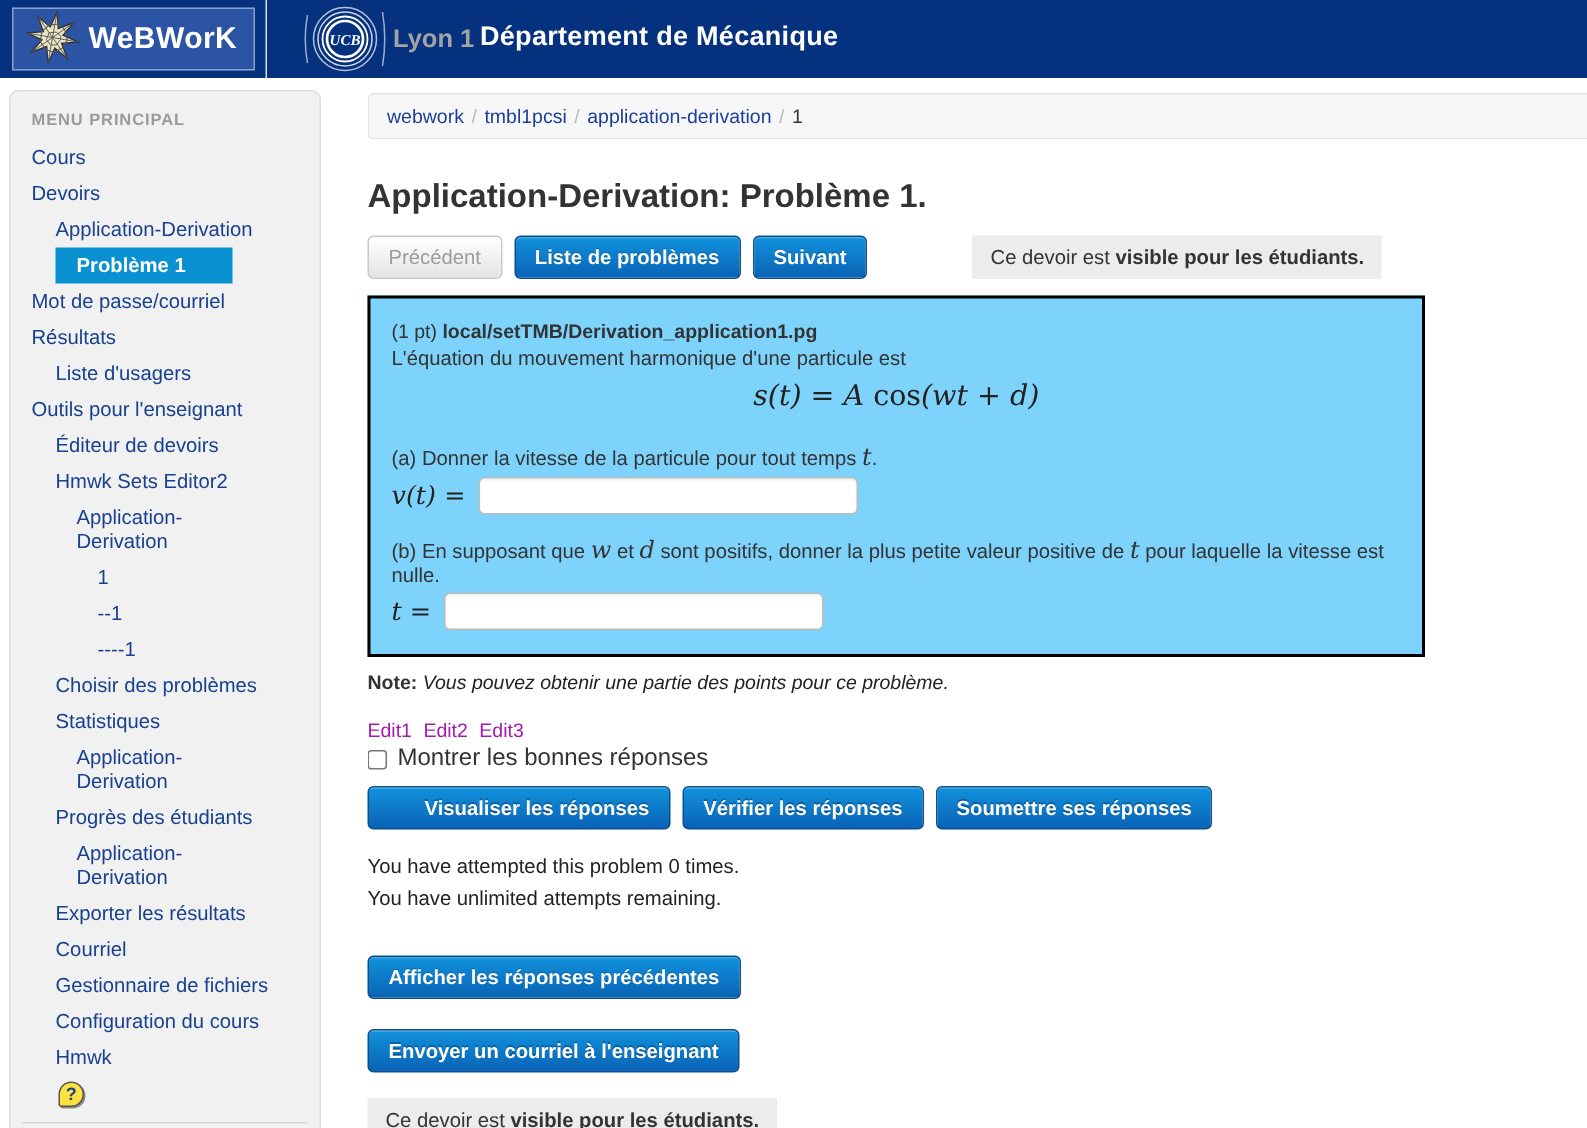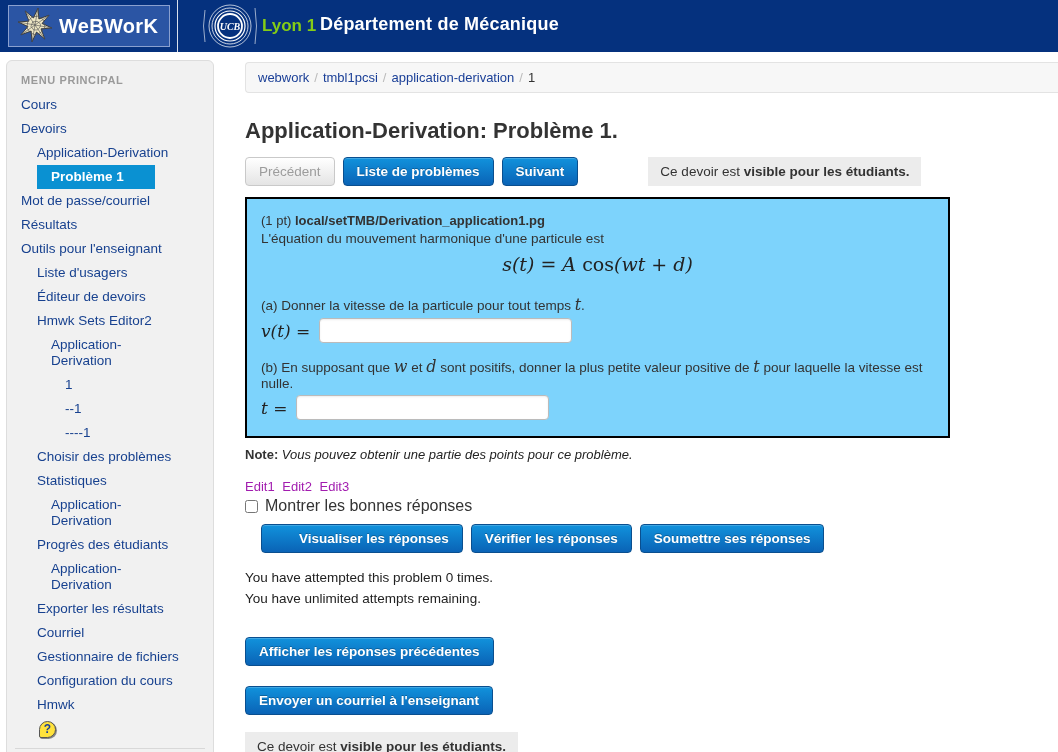--- a/index.html
+++ b/index.html
@@ -7,21 +7,21 @@
               font-family: "Liberation Sans", sans-serif; font-size: 13px; color: #333; }
 
   
   .header { position: absolute; left: 0; top: 0; width: 1058px; height: 52px; background: #05317e; }
   .logo-box { position: absolute; left: 8px; top: 5px; width: 162px; height: 42px;
               background: #2b55a4; border: 1px solid #8aa0cf; display: flex; align-items: center;
               padding: 0 8px; cursor: pointer; }
   .logo-text { color: #fff; font-weight: bold; font-size: 20px; margin-left: 6px; letter-spacing: .3px; }
   .header-divider { position: absolute; left: 177px; top: 0; width: 1px; height: 52px; background: rgba(255,255,255,.85); }
   .uni-logo { position: absolute; left: 201px; top: 0; }
-  .uni-name { position: absolute; left: 262px; top: 16px; color: #84cc16; font-weight: bold; font-size: 17px; }
+  .uni-name { position: absolute; left: 262px; top: 16px; color: #a3a3a3; font-weight: bold; font-size: 17px; }
   .dept-name { position: absolute; left: 320px; top: 14px; color: #fff; font-weight: bold; font-size: 18px; letter-spacing: .2px; text-align: center; }
 
   
   .sidebar { position: absolute; left: 6px; top: 60px; width: 208px; height: 700px;
              background: #f1f1f1; border: 1px solid #ddd; border-radius: 6px; }
   .menu-title { color: #9a9a9a; font-weight: bold; font-size: 11px; letter-spacing: .6px;
                 padding: 13px 0 7px 14px; }
   .sb-i { display: block; color: #17418f; text-decoration: none; padding: 4px 6px 4px 14px;
           line-height: 16px; white-space: pre-line; cursor: pointer; font-size: 13.5px; }
   .sb-ind1 { padding-left: 30px; }
@@ -71,21 +71,21 @@
   .ans-input { width: 253px; height: 25px; border: 1px solid #bbb; border-radius: 4px;
                box-shadow: inset 0 1px 2px rgba(0,0,0,.08); padding: 0 6px; font-size: 14px; }
 
   .note-line { margin-top: 9px; }
   .note-line i { color: #222; }
   .edit-links { margin-top: 17px; }
   .edit-link { color: #a21caf; text-decoration: none; margin-right: 4px; cursor: pointer; }
   .check-row { margin-top: 3px; font-size: 16px; color: #333; display: flex; align-items: center; }
   .check-row input { width: 13px; height: 13px; margin-right: 7px; }
   .btn-row { margin-top: 9px; display: flex; }
-  .btn-row .btn-primary:first-child { margin-left: 16px; padding-left: 37px; }
+  .btn-row .btn-primary:first-child { margin-left: 0; padding-left: 37px; }
   .attempts { margin-top: 15px; font-size: 13.5px; line-height: 1.55; color: #222; }
   .block-btn { display: inline-block; margin-left: 0; }
   .past-btn-wrap { margin-top: 27px; }
   .email-btn-wrap { margin-top: 20px; }
   .bottom-notice-wrap { margin-top: 17px; }
   .bottom-notice-wrap .notice { display: inline-block; }
 </style>
 </head>
 <body>
 
@@ -125,22 +125,22 @@
 </div>
 
 <div class="sidebar">
   <div class="menu-title">MENU PRINCIPAL</div>
   <a class="sb-i">Cours</a>
   <a class="sb-i">Devoirs</a>
   <a class="sb-i sb-ind1">Application-Derivation</a>
   <a class="sb-i sb-active">Problème 1</a>
   <a class="sb-i">Mot de passe/courriel</a>
   <a class="sb-i">Résultats</a>
+  <a class="sb-i sb-ind1">Liste d'usagers</a>
   <a class="sb-i">Outils pour l'enseignant</a>
-  <a class="sb-i sb-ind1">Liste d'usagers</a>
   <a class="sb-i sb-ind1">Éditeur de devoirs</a>
   <a class="sb-i sb-ind1">Hmwk Sets Editor2</a>
   <a class="sb-i sb-ind2">Application-
 Derivation</a>
   <a class="sb-i sb-ind3">1</a>
   <a class="sb-i sb-ind3">--1</a>
   <a class="sb-i sb-ind3">----1</a>
   <a class="sb-i sb-ind1">Choisir des problèmes</a>
   <a class="sb-i sb-ind1">Statistiques</a>
   <a class="sb-i sb-ind2">Application-

